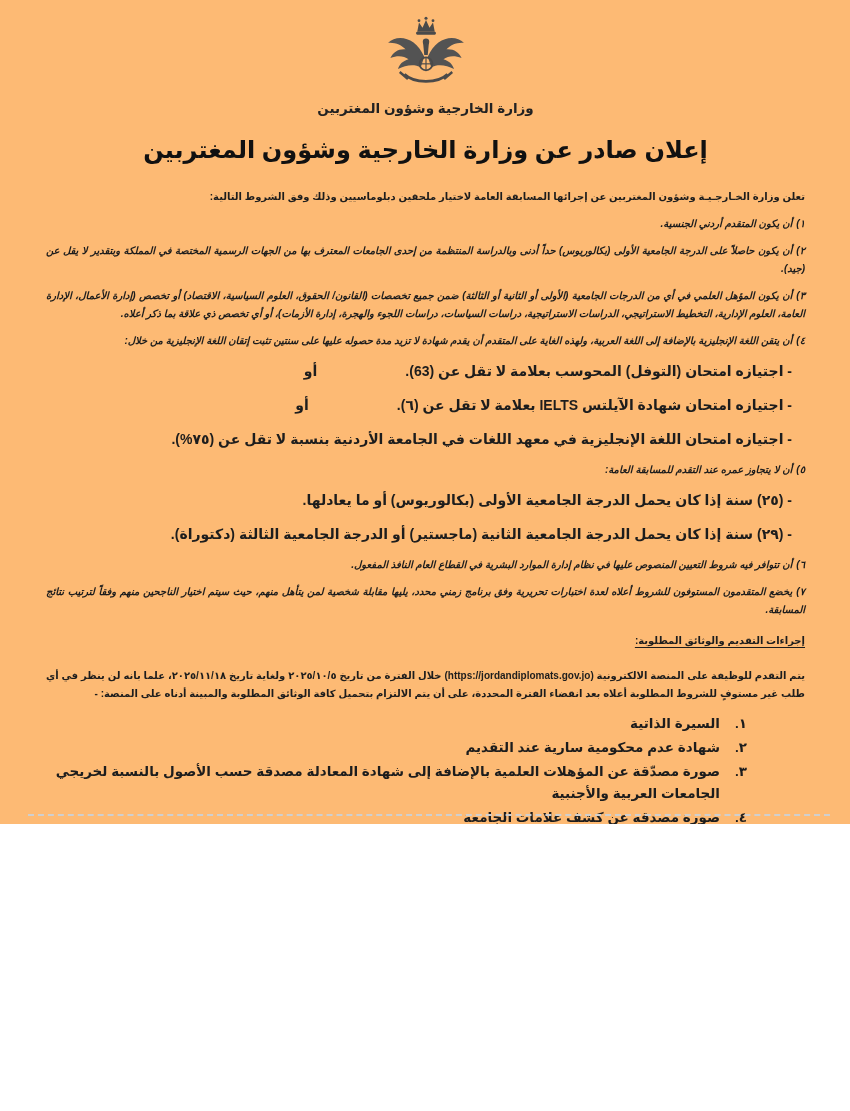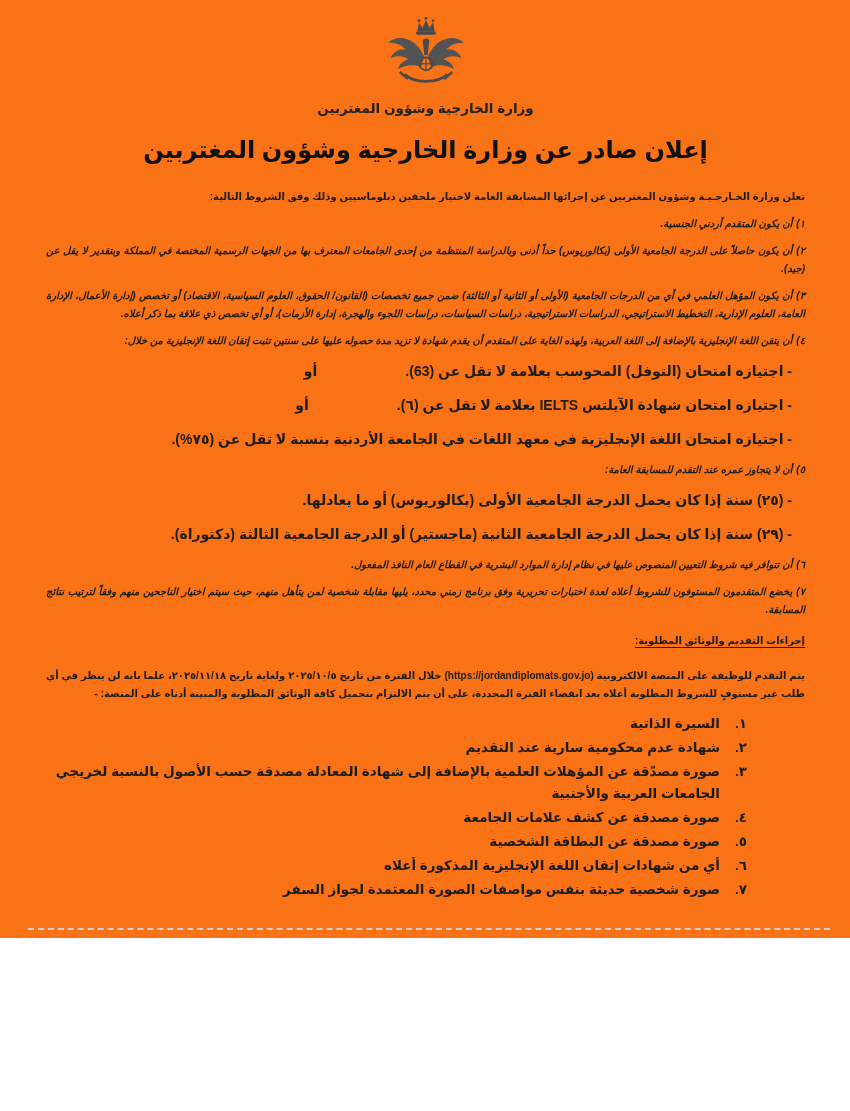--- a/index.html
+++ b/index.html
@@ -1,18 +1,18 @@
 <!DOCTYPE html>
 <html lang="ar" dir="rtl"><head>
 <meta charset="utf-8">
 <style>
   html,body{margin:0;padding:0;background:#ffffff;}
   .page{
-    width:850px;height:938px;margin:0 auto;box-sizing:border-box;
-    background:#f97316;position:relative;direction:rtl;
+    width:850px;height:824px;margin:0 auto;box-sizing:border-box;
+    background:#fdba74;position:relative;direction:rtl;
     font-family:"Liberation Sans","DejaVu Sans",sans-serif;
     font-weight:bold;color:#1d1d1d;
     padding:16px 45px 12px 46px;overflow:hidden;
   }
   .header{text-align:center;}
   .emblem{display:inline-block;line-height:0;}
   .ministry-name{font-size:13.5px;margin-top:3px;color:#222;}
   .doc-title{text-align:center;font-size:24px;margin:20px 0 0;color:#111;}
   .para,.cond{font-size:10px;line-height:18px;text-align:justify;margin:0;}
   .intro{margin-top:24px;}

